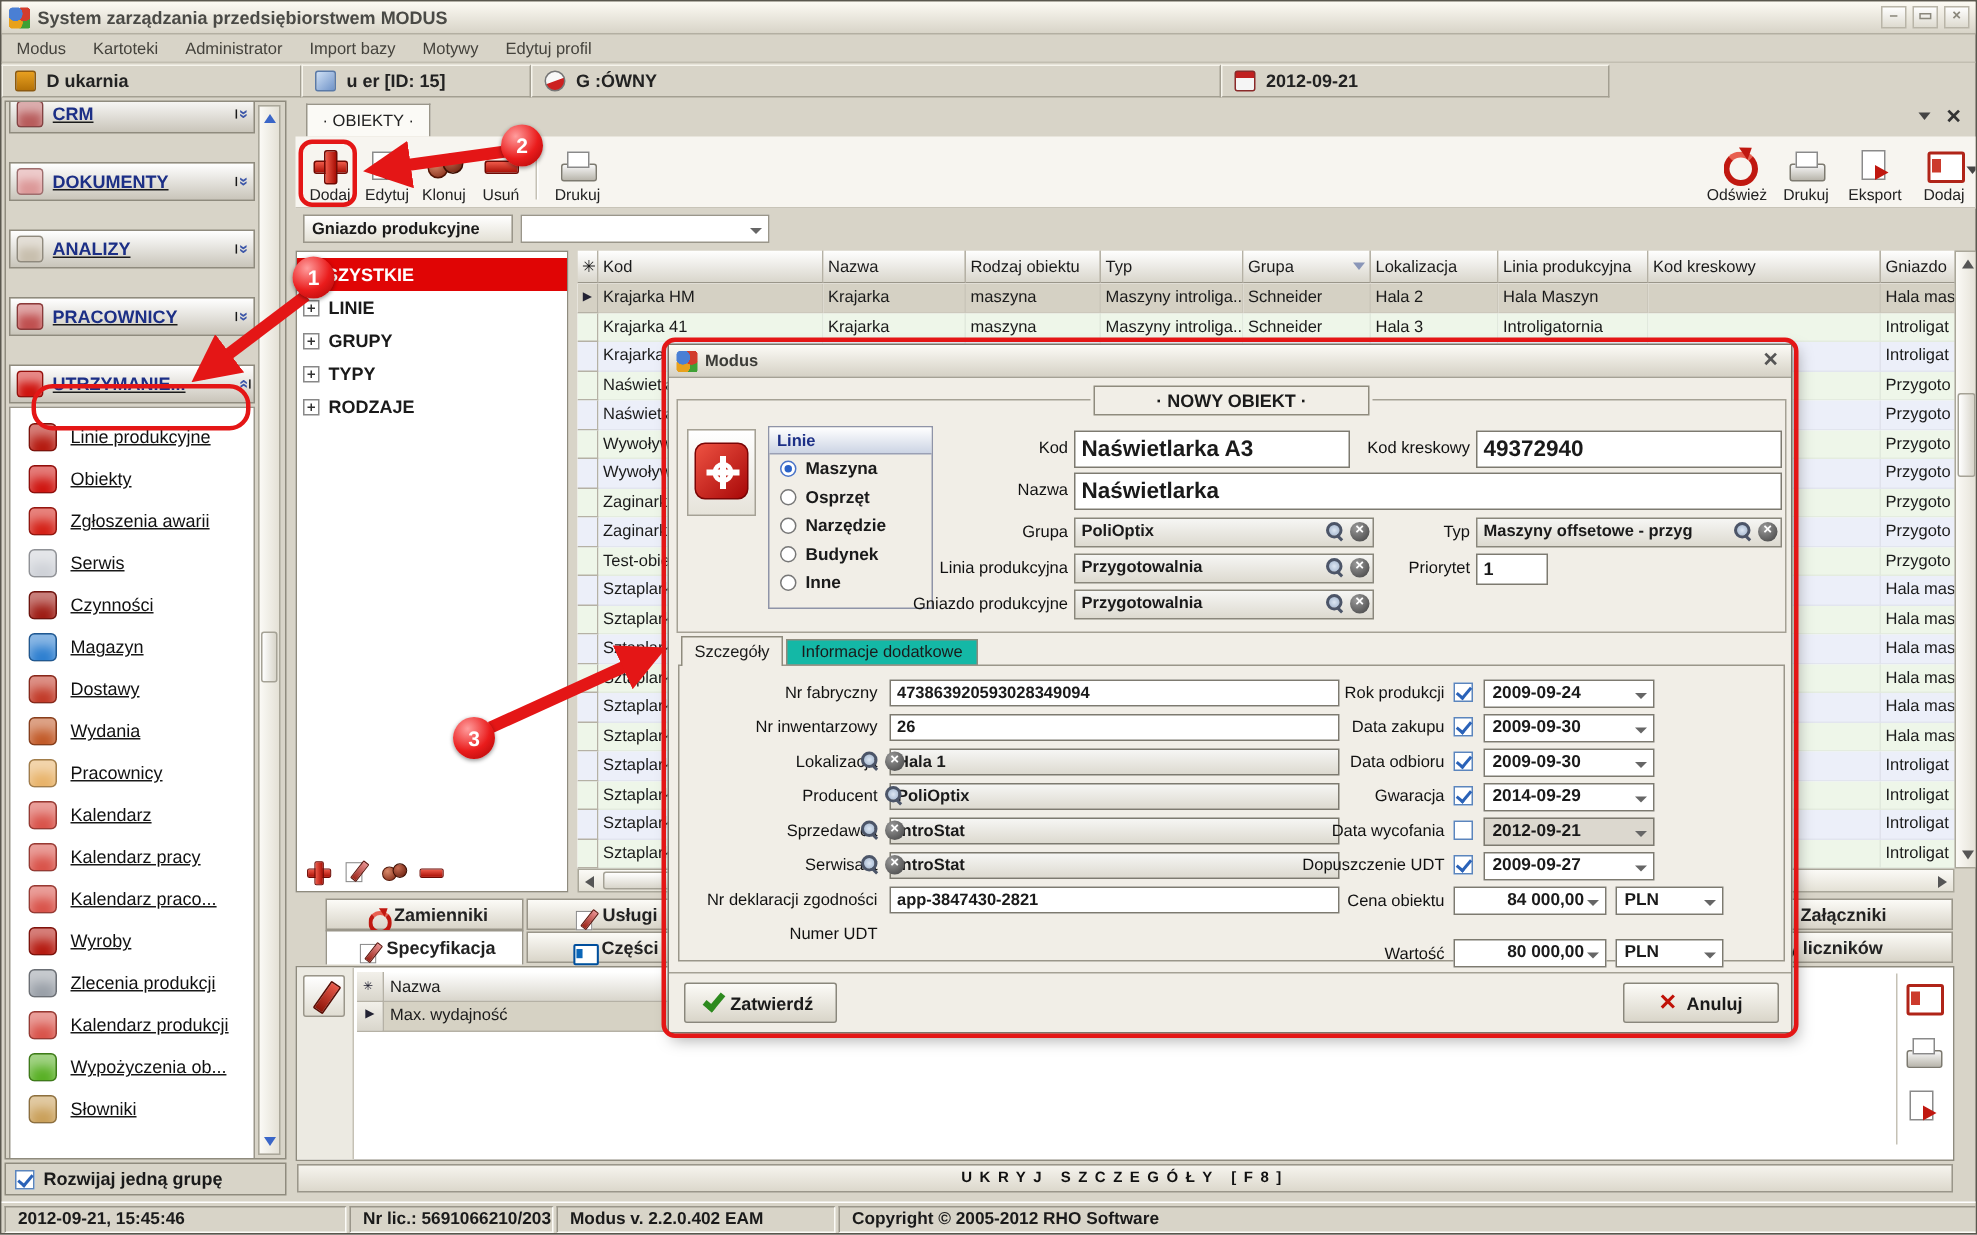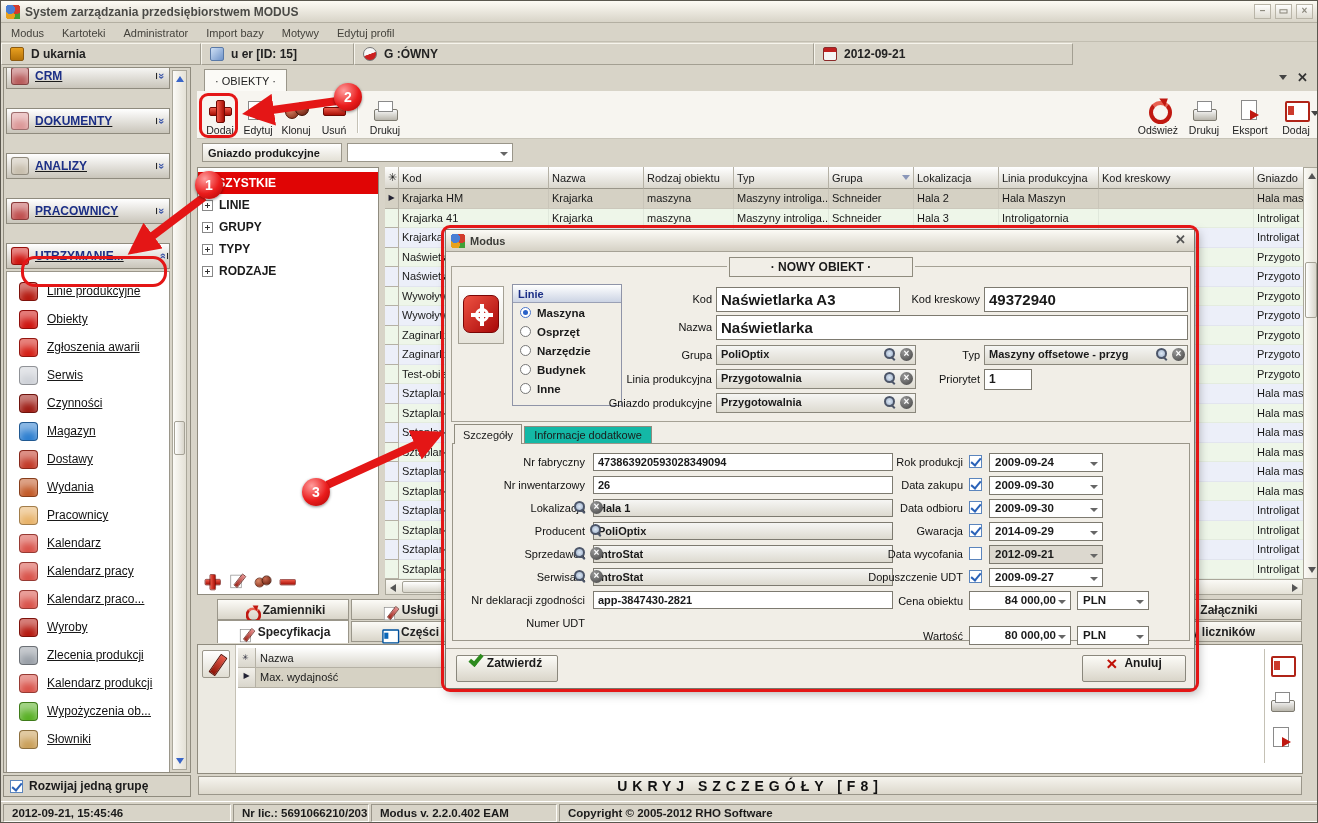--- a/index.html
+++ b/index.html
@@ -162,21 +162,21 @@
   .spc{border-right:1px solid #b5b1a5;border-bottom:1px solid #b5b1a5;padding:3px 4px 0 4px;font-size:11px;
        overflow:hidden;white-space:nowrap;}
   .spc.hd{background:linear-gradient(#ffffff,#d9d6cc);display:flex;justify-content:space-between;align-items:center;padding-top:0;}
   .sortup{width:0;height:0;border-left:4px solid transparent;border-right:4px solid transparent;border-bottom:5px solid #999;}
   .spc.rh{width:18px;background:linear-gradient(#f2f0ea,#d9d6cc);text-align:center;font-size:8px;color:#223;}
   .spc.val{width:690px;background:#d6d2c4;}
   .rtools{position:absolute;right:4px;top:4px;width:34px;height:114px;border-left:1px solid #c5c1b5;
           display:flex;flex-direction:column;align-items:center;gap:9px;padding-top:3px;}
   .ukryj{left:197px;top:775px;width:1104px;height:19px;background:linear-gradient(#f6f4ee,#dcd8cc);
          border:1px solid #9a968a;display:flex;align-items:center;justify-content:center;
-         font-weight:bold;font-size:14px;letter-spacing:5px;color:#111;}
+         font-weight:bold;font-size:10px;letter-spacing:5px;color:#111;}
 
   
   .statusbar{left:0;top:800px;width:1318px;height:23px;display:flex;gap:2px;padding:2px 2px 0 2px;background:#d8d4c8;border-top:1px solid #fff;}
   .scell{height:18px;border:1px solid;border-color:#9a968a #fcfbf7 #fcfbf7 #9a968a;display:flex;align-items:center;
          padding:0 8px;font-weight:bold;font-size:11.5px;white-space:nowrap;overflow:hidden;flex:0 0 auto;}
 
   
   .dlg{left:444px;top:228px;width:750px;height:460px;background:#f1eee7;border:1px solid #7a766a;
        box-shadow:3px 4px 10px rgba(0,0,0,.35);z-index:20;}
   .dlgtitle{position:absolute;left:0;top:0;width:100%;height:22px;background:linear-gradient(#fcfbf6,#d5d1c5);
@@ -221,21 +221,21 @@
         padding:2px 3px 0 4px;overflow:hidden;white-space:nowrap;width:300px;height:18px;}
   .drow.lk1 .dinp,.drow.lk2 .dinp{background:linear-gradient(#f6f6f4,#dddad0);}
   .drow .ric{position:absolute;right:4px;top:2px;display:none;gap:3px;}
   .drow.lk1 .ric,.drow.lk2 .ric{display:flex;}
   .dcombo{position:absolute;background:#fff;border:1px solid #7d7a70;font-weight:bold;font-size:11.5px;
           padding:2px 14px 0 5px;white-space:nowrap;overflow:hidden;height:19px;}
   .drow.off .dcombo{background:#dcd8cf;}
   .da{position:absolute;right:4px;top:8px;width:0;height:0;border-left:4px solid transparent;border-right:4px solid transparent;border-top:4px solid #666;}
   .dfooter{position:absolute;left:0;top:418px;width:100%;height:42px;border-top:1px solid #a5a195;}
   .dbtn{position:absolute;top:6px;height:27px;background:linear-gradient(#fcfbf7,#d9d5c9);border:1px solid #8a877c;
-        border-radius:2px;display:flex;align-items:flex-start;justify-content:center;gap:7px;font-weight:bold;font-size:12px;}
+        border-radius:2px;display:flex;align-items:center;justify-content:center;gap:7px;font-weight:bold;font-size:12px;}
   .okmark{width:8px;height:14px;border-right:4px solid #2d8a1e;border-bottom:4px solid #2d8a1e;transform:rotate(40deg);margin-top:-4px;}
   .xmark{color:#c01208;font-size:19px;font-weight:bold;line-height:16px;}
 
   
   .rbox{position:absolute;border:3px solid #e41616;border-radius:9px;z-index:40;pointer-events:none;}
   .badge{position:absolute;width:28px;height:28px;border-radius:50%;z-index:50;pointer-events:none;
          background:radial-gradient(circle at 35% 28%,#ff9d9d,#ea1c1c 55%,#a80505);
          color:#fff;font-weight:bold;font-size:14px;display:flex;align-items:center;justify-content:center;
          box-shadow:0 1px 3px rgba(0,0,0,.45);}
   .anno{position:absolute;left:0;top:0;z-index:45;pointer-events:none;}

